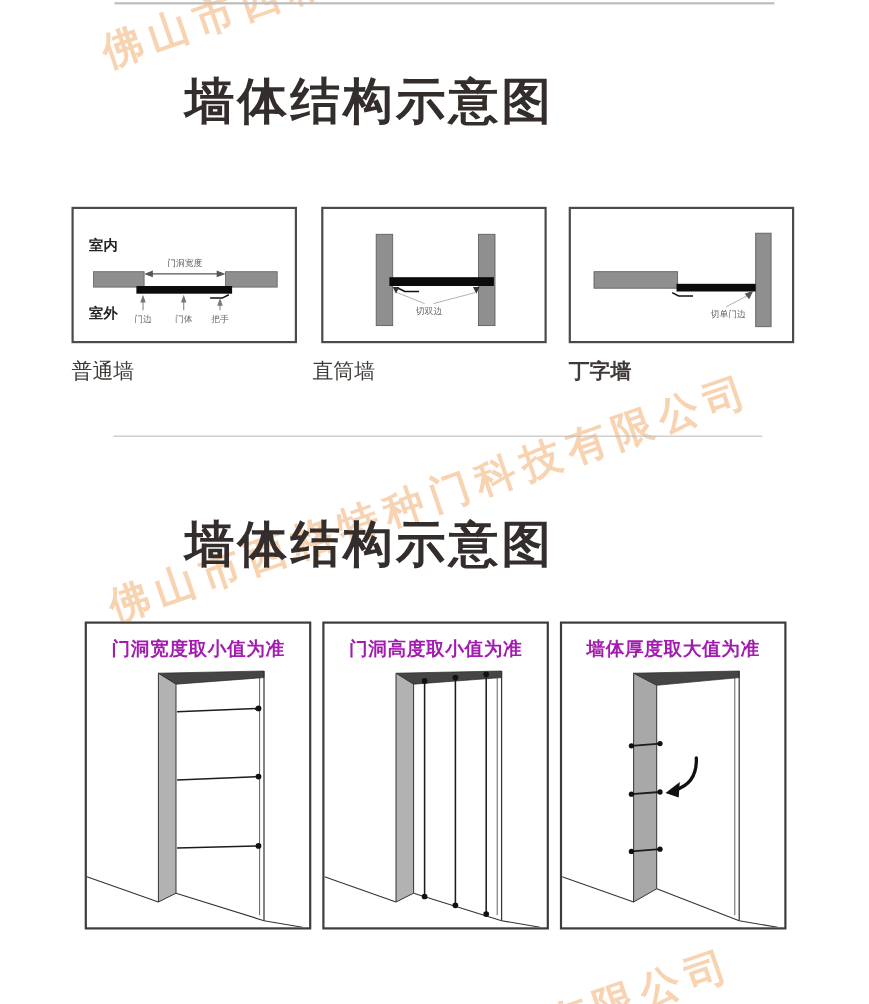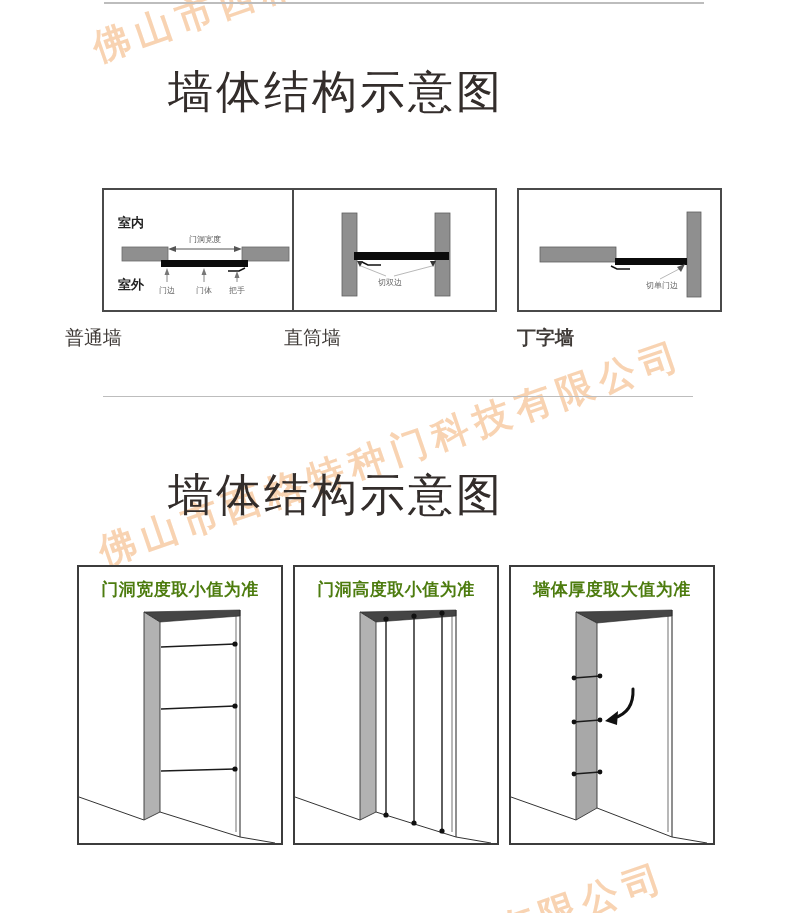--- a/index.html
+++ b/index.html
@@ -11,57 +11,57 @@
   .divider{position:absolute;background:#bdbdbd;height:2px;z-index:2;}
   .wm{
     position:absolute;white-space:nowrap;z-index:1;
     font-size:37px;letter-spacing:7px;font-weight:bold;
     color:rgba(247,203,164,0.85);
     transform:rotate(-19deg);transform-origin:0 0;
     pointer-events:none;
   }
   .big-title{
     position:absolute;left:0;width:672px;text-align:center;z-index:2;
-    font-size:45px;font-weight:normal;letter-spacing:3px;color:#332d2b;margin:0;
+    font-size:45px;font-weight:bold;letter-spacing:3px;color:#332d2b;margin:0;
   }
   .wall-box{
     position:absolute;width:205px;height:124px;box-sizing:border-box;
     border:2px solid #4a4a4a;background:#fff;z-index:2;
   }
   .caption{
     position:absolute;width:205px;text-align:left;z-index:2;
     font-size:19px;color:#3f3a37;
   }
   .measure-box{
     position:absolute;width:206px;height:280px;box-sizing:border-box;
     border:2px solid #3c3c3c;background:#fff;z-index:2;
   }
   .measure-title{
-    text-align:center;font-size:17px;font-weight:bold;color:#4d7c0f;
+    text-align:center;font-size:17px;font-weight:bold;color:#a21caf;
     padding-top:11px;height:21px;letter-spacing:0.5px;
   }
   svg{display:block;}
   svg text{font-family:"Liberation Sans",sans-serif;}
   .serif-label{font-family:"Liberation Serif",serif;font-weight:bold;}
 </style>
 </head>
 <body>
 
 <div id="stage">
 
   <div class="divider" style="left:104px;top:2px;width:600px;"></div>
   <div class="divider" style="left:103px;top:396px;width:590px;height:1px;"></div>
 
   <div class="wm" style="left:86px;top:26px;">佛山市西格特种门科技有限公司</div>
   <div class="wm" style="left:92px;top:530px;">佛山市西格特种门科技有限公司</div>
   <div class="wm" style="left:75px;top:1052px;">佛山市西格特种门科技有限公司</div>
 
   <h1 class="big-title" style="top:62px;">墙体结构示意图</h1>
 
-  <div class="wall-box" style="left:65px;top:188px;margin-left:37px;">
+  <div class="wall-box" style="left:65px;top:188px;">
     <svg width="201" height="120" viewBox="0 0 201 120">
       <text x="14" y="37" font-size="13" class="serif-label" fill="#222">室内</text>
       <text x="14" y="99" font-size="13" class="serif-label" fill="#222">室外</text>
       <rect x="18" y="57" width="46" height="14" fill="#8f8f8f" stroke="#6a6a6a" stroke-width="0.8"></rect>
       <rect x="138" y="57" width="47" height="14" fill="#8f8f8f" stroke="#6a6a6a" stroke-width="0.8"></rect>
 
       <line x1="70" y1="59" x2="132" y2="59" stroke="#555" stroke-width="1"></line>
       <polygon points="64,59 72,56 72,62" fill="#555"></polygon>
       <polygon points="138,59 130,56 130,62" fill="#555"></polygon>
       <text x="101" y="52" font-size="8" fill="#555" text-anchor="middle">门洞宽度</text>

